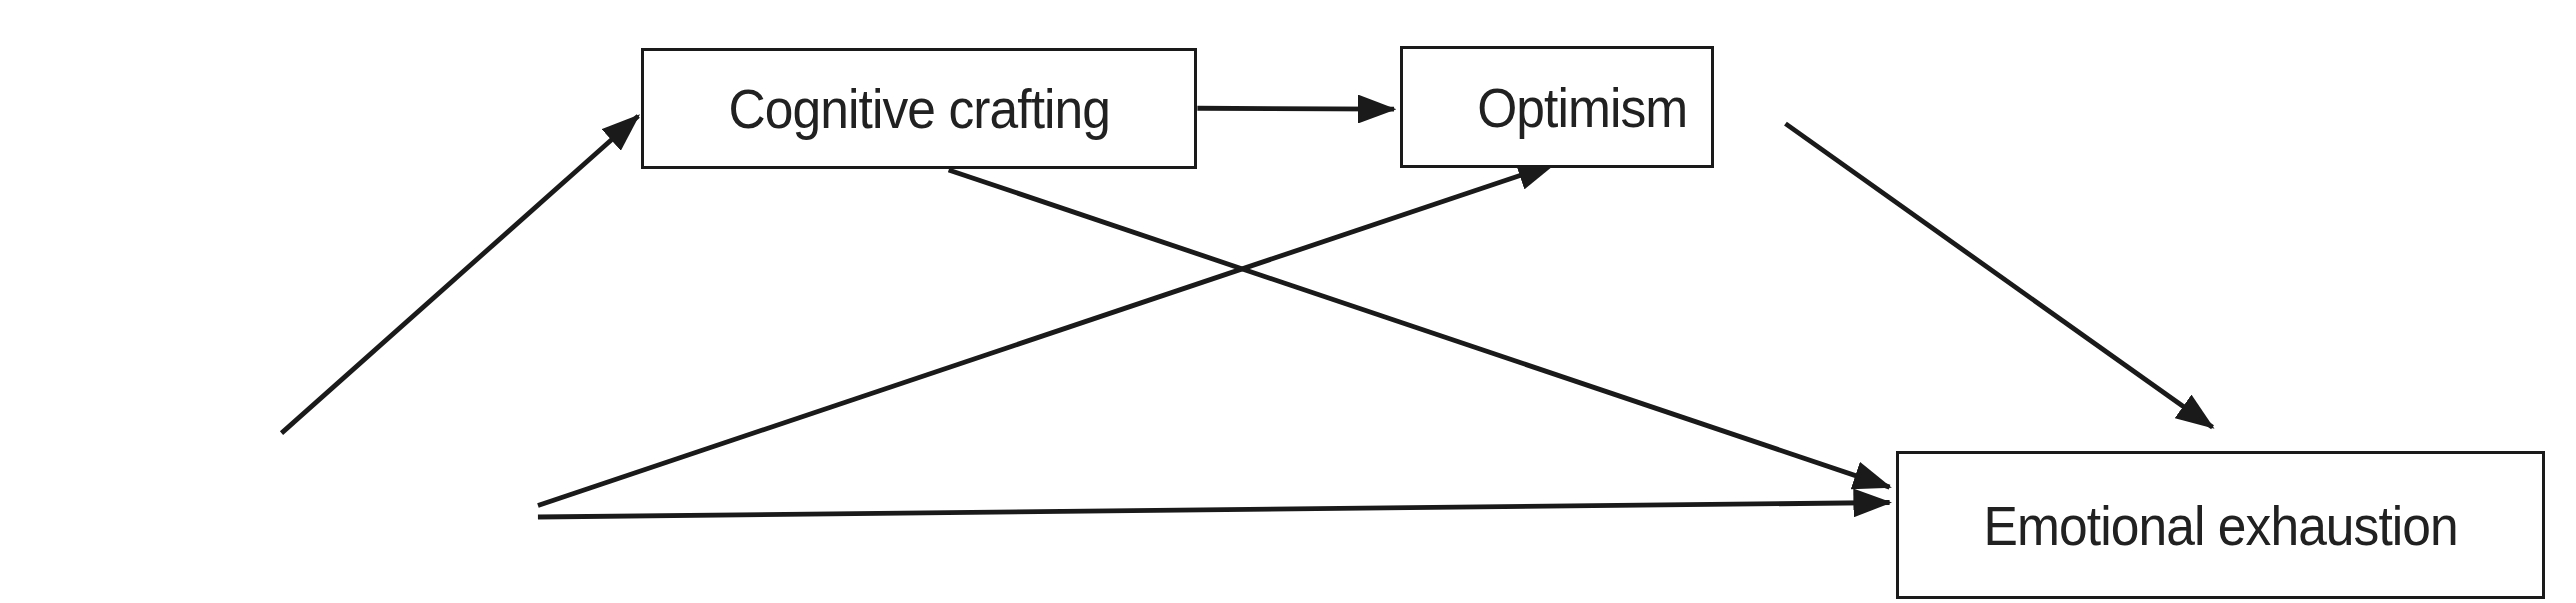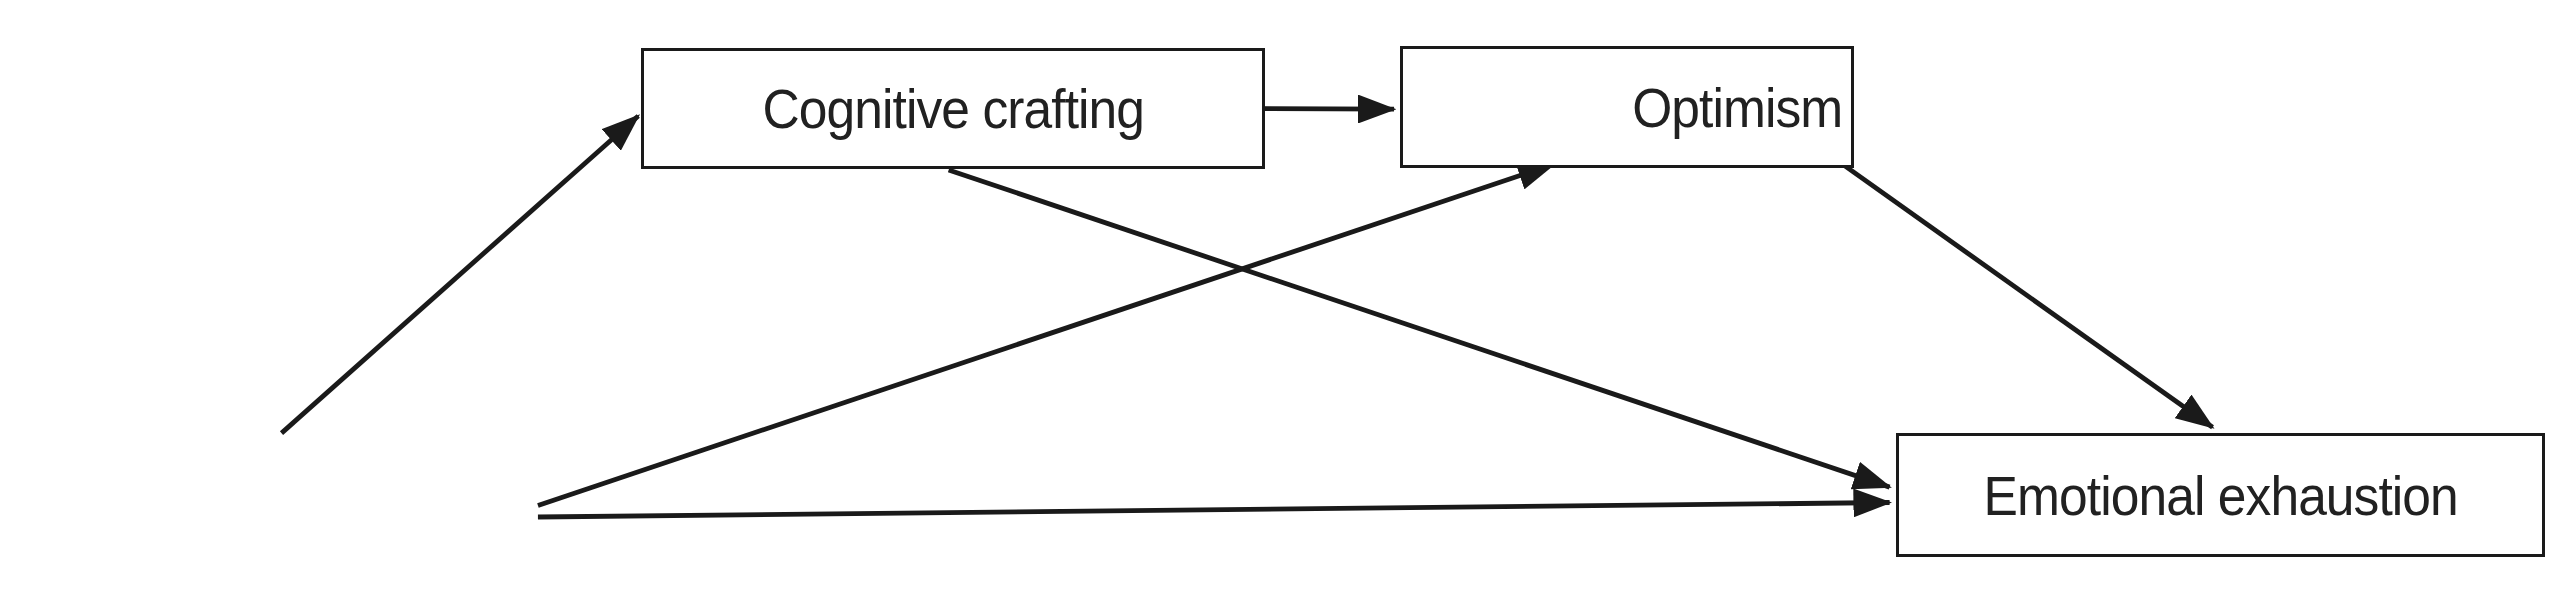--- a/index.html
+++ b/index.html
@@ -31,26 +31,26 @@
     justify-content: center;
     color: #212121;
     font-size: 56px;
     letter-spacing: -1px;
     white-space: nowrap;
   }
   .node .label {
     display: inline-block;
     transform: scaleX(0.92);
   }
-  #node-cognitive-crafting { left: 641px;  top: 48px;  width: 624px; height: 121px; }
-  #node-optimism           { left: 1400px; top: 46px;  width: 454px; height: 122px;
-                             justify-content: flex-end; padding-left: 50px; }
+  #node-cognitive-crafting { left: 641px;  top: 48px;  width: 556px; height: 121px; }
+  #node-optimism           { left: 1400px; top: 46px;  width: 314px; height: 122px;
+                             justify-content: center; padding-left: 50px; }
   #node-role-ambiguity     { left: 44px;   top: 433px; width: 493px; height: 124px;
                              border-left: none; }
-  #node-emotional-exhaustion { left: 1896px; top: 433px; width: 649px; height: 124px; }
+  #node-emotional-exhaustion { left: 1896px; top: 451px; width: 649px; height: 148px; }
   .arrow {
     stroke: #1a1a1a;
     stroke-width: 5;
     fill: none;
   }
 </style>
 </head>
 <body>
 
 <div id="stage">

